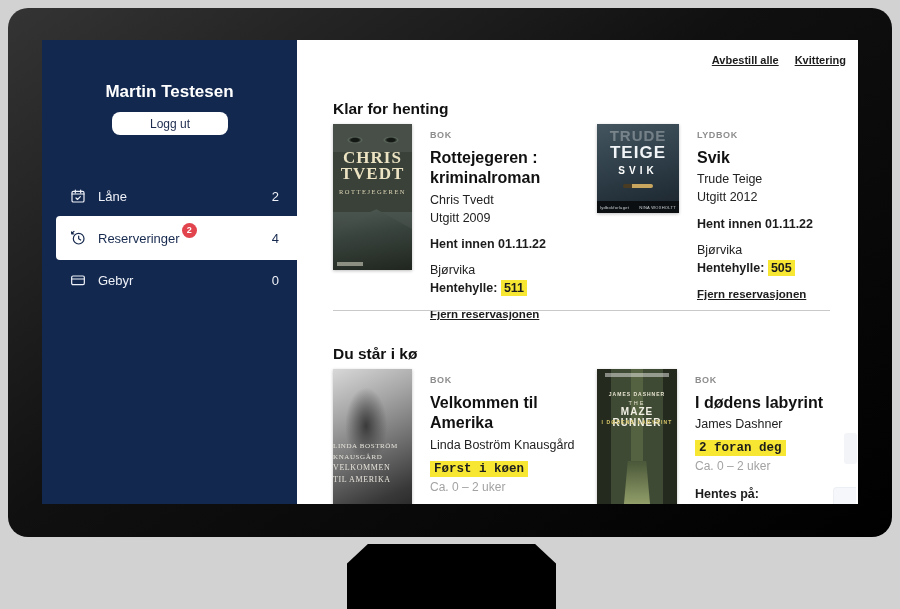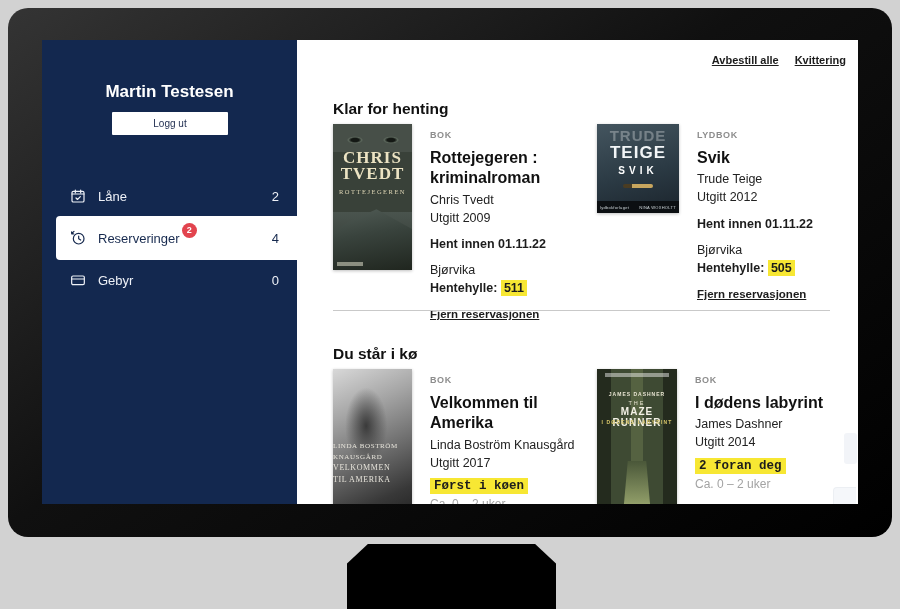--- a/index.html
+++ b/index.html
@@ -8,21 +8,21 @@
   .monitor{position:absolute;left:8px;top:8px;width:884px;height:529px;border-radius:20px;
            background:linear-gradient(145deg,#343434 0%,#101010 45%,#000 100%);}
   .stand{position:absolute;left:347px;top:544px;width:209px;height:65px;background:#000;
          clip-path:polygon(10% 0,90% 0,100% 30%,100% 100%,0 100%,0 30%);}
   .screen{position:absolute;left:34px;top:32px;width:816px;height:464px;background:#fff;
           overflow:hidden;display:flex;}
   
   .sidebar{width:255px;min-width:255px;background:#13284f;position:relative;color:#eef1f7;}
   .user{position:absolute;top:42px;left:0;width:100%;text-align:center;font-size:17px;font-weight:700;color:#fff;}
   .logout{position:absolute;top:72px;left:70px;width:116px;height:23px;background:#fff;color:#1d2b4e;
-          border:none;border-radius:1px;font-size:10px;font-family:inherit;cursor:pointer;}
+          border:none;border-radius:8px;font-size:12px;font-family:inherit;cursor:pointer;}
   nav{position:absolute;top:136px;left:0;width:100%;}
   .nav-item{display:flex;align-items:center;height:40px;padding:0 18px 0 28px;font-size:13px;cursor:pointer;}
   .nav-item .nav-icon{width:16px;height:16px;margin-right:12px;display:inline-flex;}
   .nav-item .nav-icon svg{width:16px;height:16px;}
   .nav-count{margin-left:auto;}
   .nav-item.selected{background:#fff;color:#16294e;height:44px;margin-left:14px;padding-left:14px;
                      border-radius:4px 0 0 4px;font-weight:500;}
   .badge{display:inline-flex;align-items:center;justify-content:center;width:15px;height:15px;
          border-radius:50%;background:#e2444e;color:#fff;font-size:9px;font-weight:700;
          margin-left:2px;transform:translateY(-8px);}
@@ -219,42 +219,40 @@
                 <span>KNAUSGÅRD</span><br>
                 <span class="big">VELKOMMEN</span><br>
                 <span class="big">TIL AMERIKA</span>
               </div>
 
             </div>
             <div class="info">
               <div class="type">BOK</div>
               <h3 class="title">Velkommen til Amerika</h3>
               <div class="meta">Linda Boström Knausgård</div>
-              <div class="meta">Utgitt 2017</div>
               <div><span class="status">Først i køen</span></div>
               <div class="wait">Ca. 0 – 2 uker</div>
 
             </div>
           </article>
 
           <article class="card">
             <div class="cover cov-maze">
               <div class="band"></div>
               <div class="a1">JAMES DASHNER</div>
               <div class="t0">THE</div>
               <div class="t1">MAZE RUNNER</div>
               <div class="t2">I DØDENS LABYRINT</div>
               <div class="corridor"></div>
 
             </div>
             <div class="info">
               <div class="type">BOK</div>
               <h3 class="title">I dødens labyrint</h3>
               <div class="meta">James Dashner</div>
-              <div class="meta">Utgitt 2014</div>
               <div><span class="status">2 foran deg</span></div>
               <div class="wait">Ca. 0 – 2 uker</div>
               <div class="strong pickup">Hentes på:</div>
 
             </div>
           </article>
 
         </div>
       </section>
 

